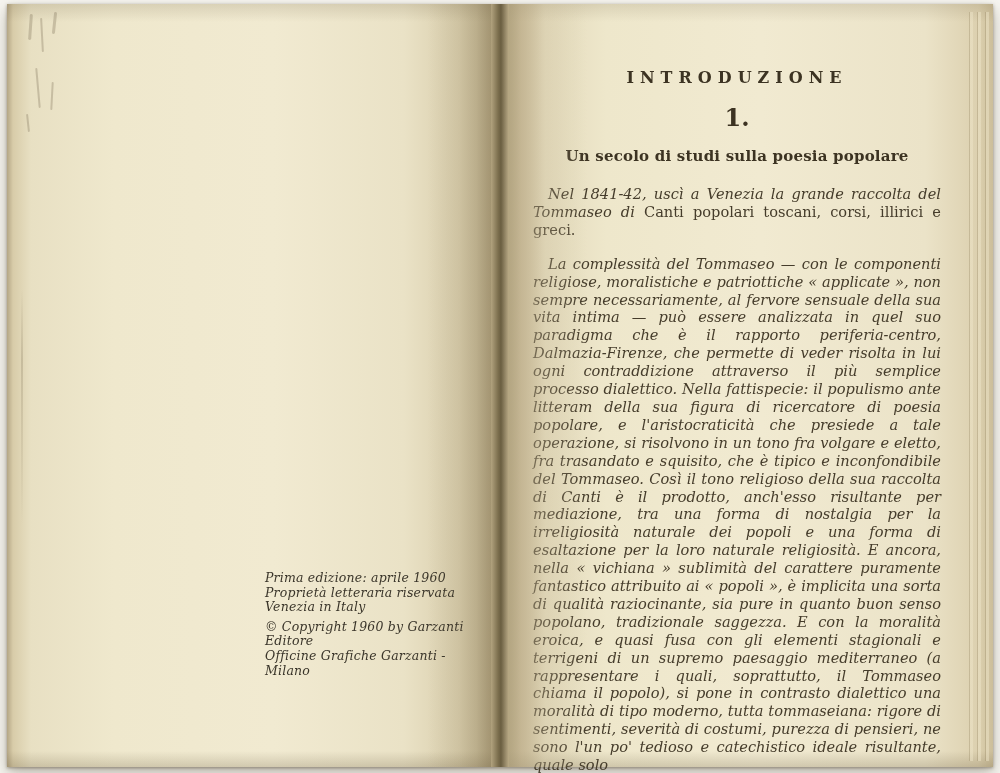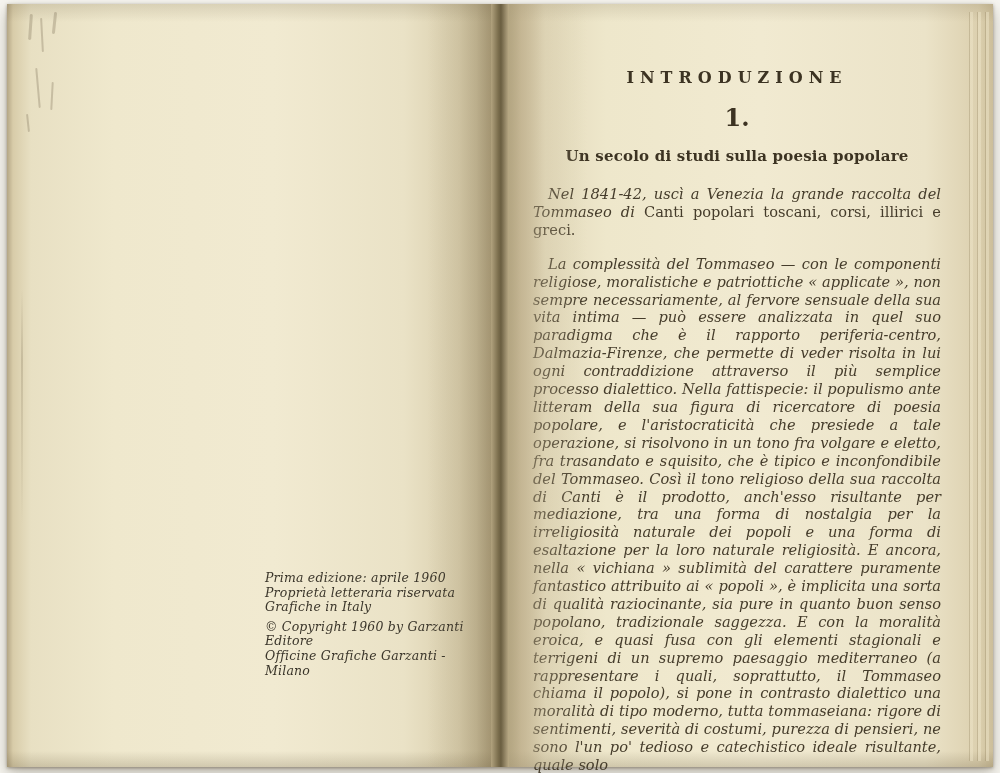--- a/index.html
+++ b/index.html
@@ -111,21 +111,21 @@
         <span></span>
         <span></span>
         <span></span>
         <span></span>
     </div>
     <div class="edge-flaw"></div>
 
     <div class="colophon">
       <p>Prima edizione: aprile 1960</p>
       <p>Proprietà letteraria riservata</p>
-      <p>Grafiche in Italy</p>
+      <p>Venezia in Italy</p>
       <p>© Copyright 1960 by Garzanti Editore</p>
       <p>Officine Grafiche Garzanti - Milano</p>
     </div>
 
     <div class="gutter-shade-left"></div>
   </div>
 
   <div class="gutter"></div>
 
   <div class="page page-right">

